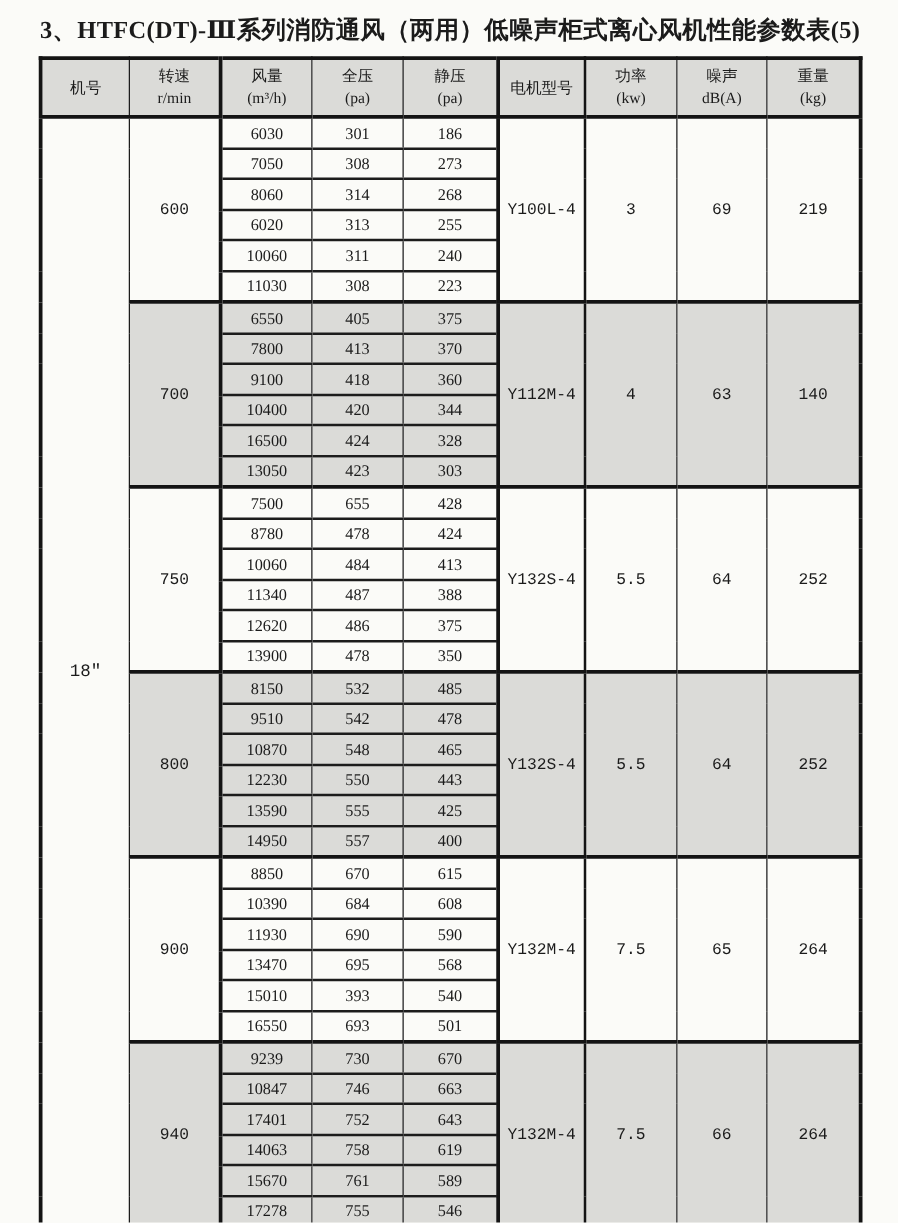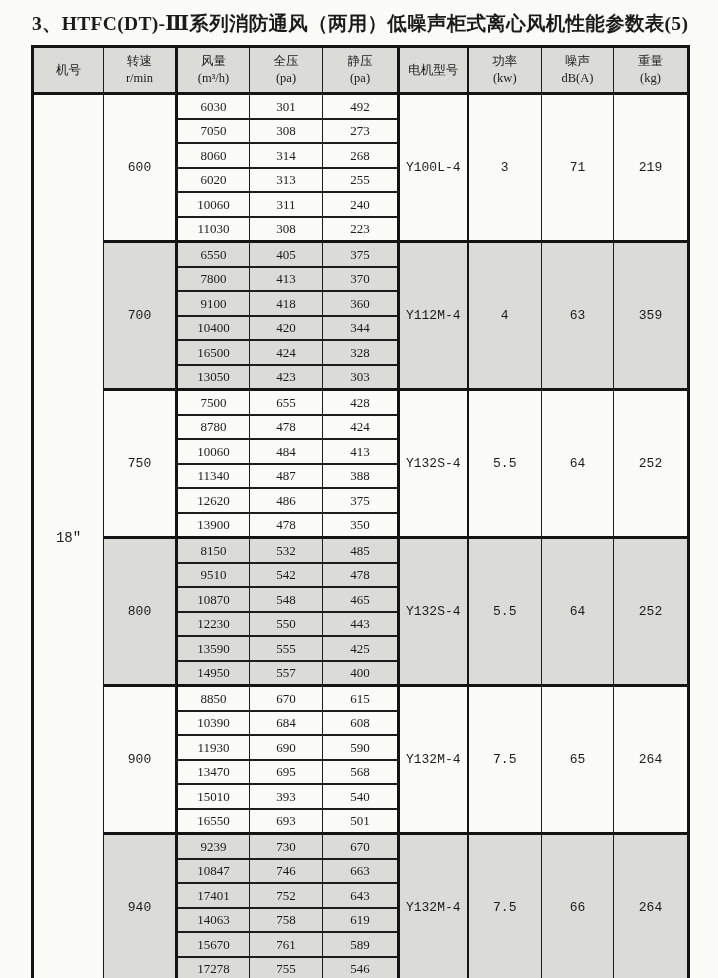--- a/index.html
+++ b/index.html
@@ -124,24 +124,24 @@
           <span>(kg)</span>
         </th>
       </tr>
     </thead>
     <tbody>
         <tr>
           <td class="machine" rowspan="36">18″</td>
           <td class="group" rowspan="6">600</td>
           <td class="flow col-flow1">6030</td>
           <td class="flow">301</td>
-          <td class="flow col-flow3">492</td>
+          <td class="flow col-flow3">186</td>
           <td class="group col-motor" rowspan="6">Y100L-4</td>
           <td class="group" rowspan="6">3</td>
-          <td class="group" rowspan="6">71</td>
+          <td class="group" rowspan="6">69</td>
           <td class="group" rowspan="6">219</td>
         </tr>
         <tr>
           <td class="flow col-flow1">7050</td>
           <td class="flow">308</td>
           <td class="flow col-flow3">273</td>
         </tr>
         <tr>
           <td class="flow col-flow1">8060</td>
           <td class="flow">314</td>
@@ -163,21 +163,21 @@
           <td class="flow col-flow3">223</td>
         </tr>
         <tr class="shaded">
           <td class="group" rowspan="6">700</td>
           <td class="flow col-flow1">6550</td>
           <td class="flow">405</td>
           <td class="flow col-flow3">375</td>
           <td class="group col-motor" rowspan="6">Y112M-4</td>
           <td class="group" rowspan="6">4</td>
           <td class="group" rowspan="6">63</td>
-          <td class="group" rowspan="6">359</td>
+          <td class="group" rowspan="6">140</td>
         </tr>
         <tr class="shaded">
           <td class="flow col-flow1">7800</td>
           <td class="flow">413</td>
           <td class="flow col-flow3">370</td>
         </tr>
         <tr class="shaded">
           <td class="flow col-flow1">9100</td>
           <td class="flow">418</td>
           <td class="flow col-flow3">360</td>

